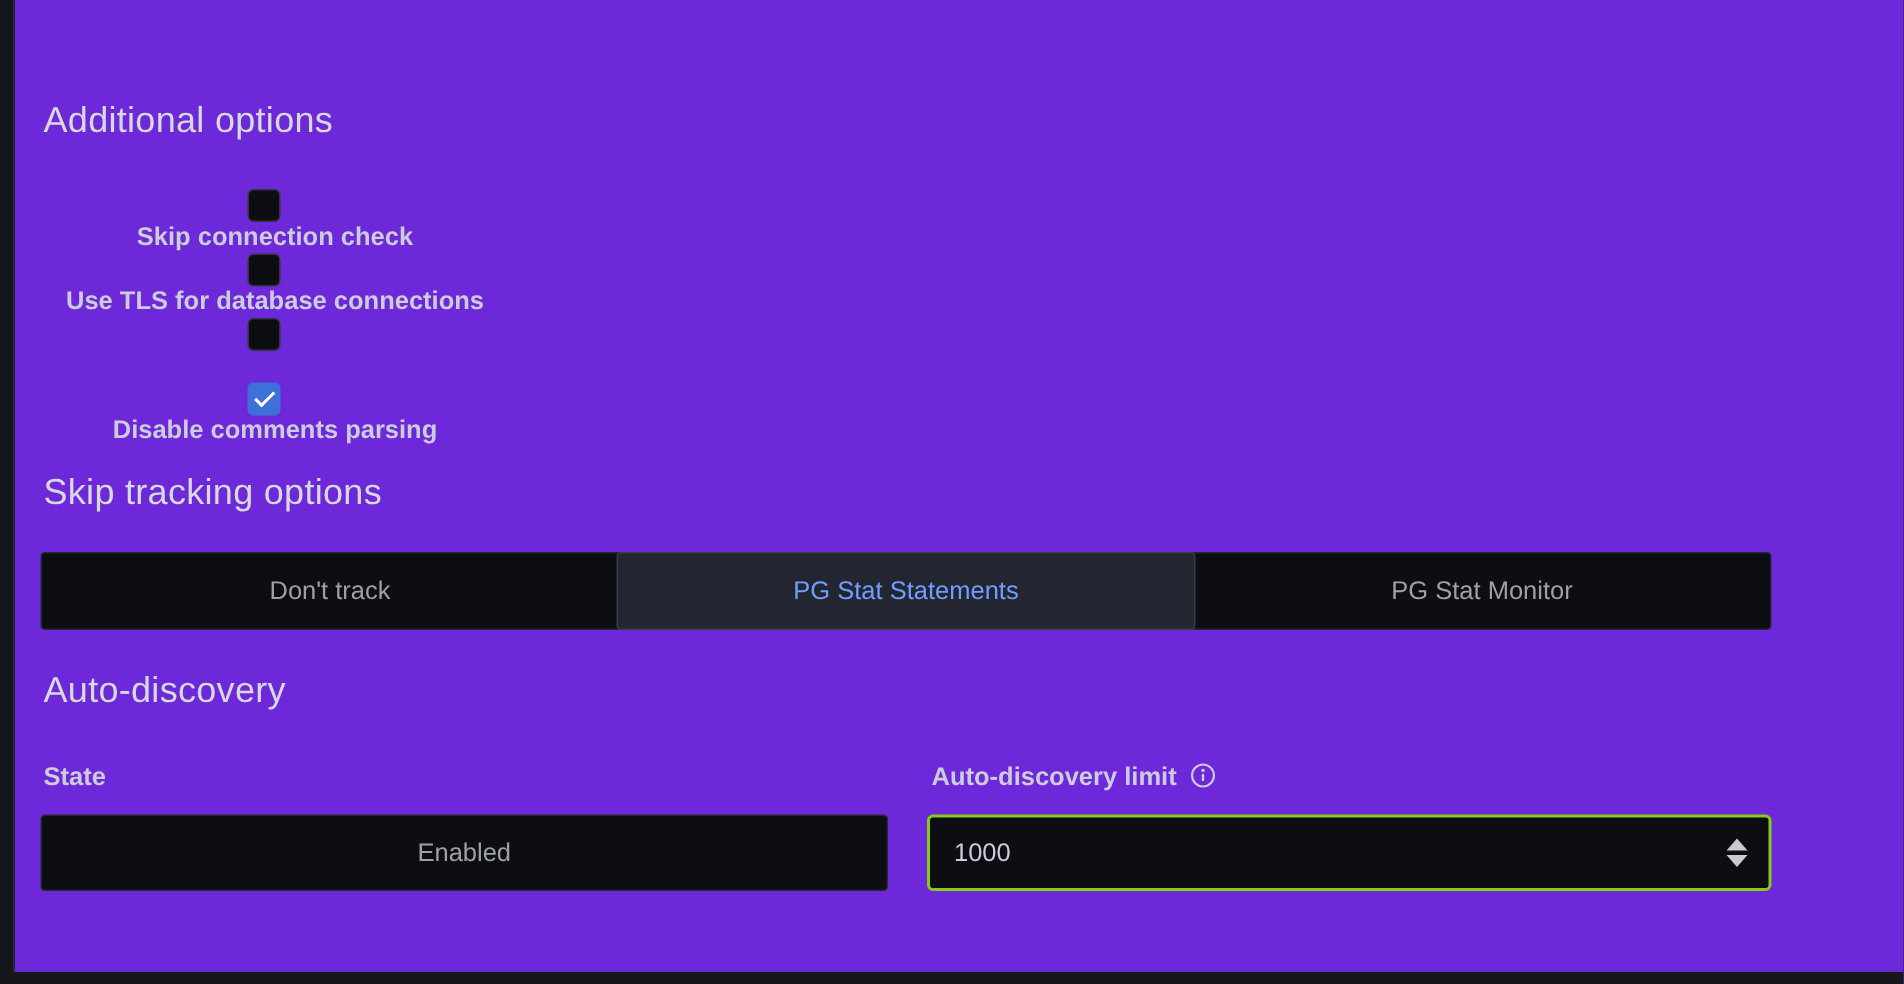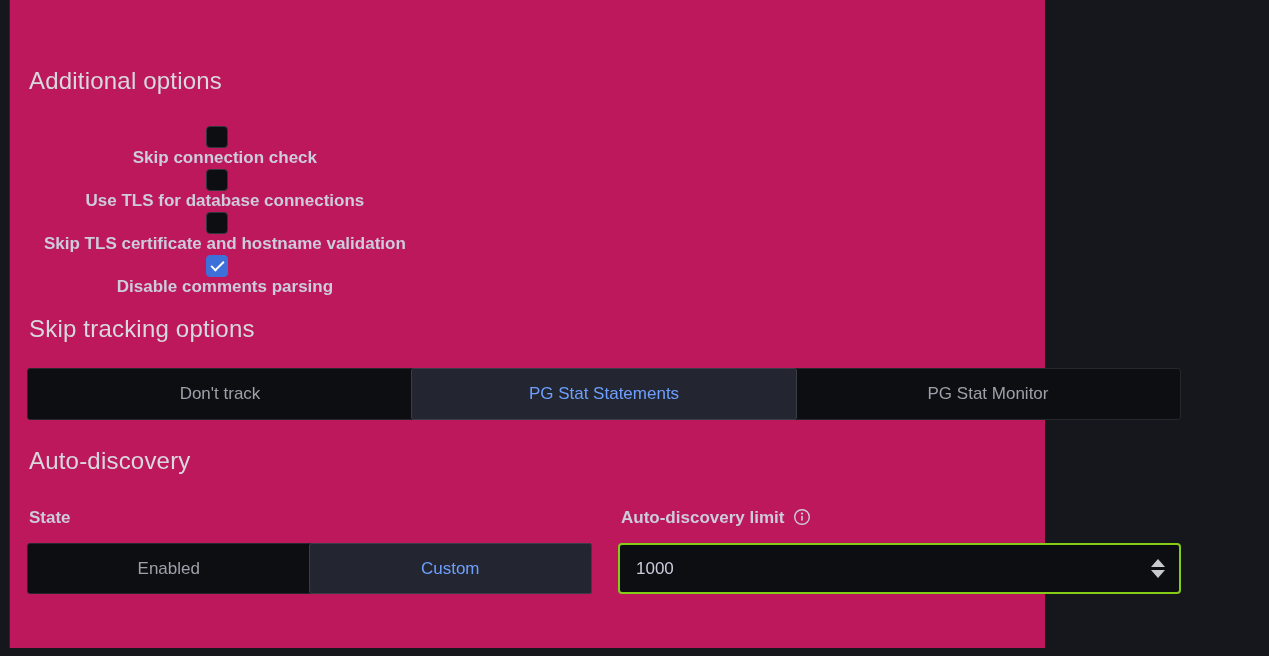--- a/index.html
+++ b/index.html
@@ -7,22 +7,22 @@
   body {
     width: 1269px; height: 656px;
     background: #15171c;
     font-family: "Liberation Sans", sans-serif;
     overflow: hidden;
     position: relative;
   }
   .pane {
     position: absolute;
     left: 9px; top: 0;
-    width: 1036px; height: 648px;
-    background: #be185d;
+    width: 1260px; height: 648px;
+    background: #6d28d9;
     border-left: 1px solid #26282e;
   }
   .section-title {
     position: absolute;
     left: 19px;
     font-size: 24px;
     font-weight: 400;
     color: #d8d9de;
     letter-spacing: 0.2px;
     line-height: 30px;
@@ -148,21 +148,20 @@
     <div class="checkbox-row">
       <span class="checkbox"></span>
       <span class="checkbox-label">Skip connection check</span>
     </div>
     <div class="checkbox-row">
       <span class="checkbox"></span>
       <span class="checkbox-label">Use TLS for database connections</span>
     </div>
     <div class="checkbox-row">
       <span class="checkbox"></span>
-      <span class="checkbox-label">Skip TLS certificate and hostname validation</span>
     </div>
     <div class="checkbox-row">
       <span class="checkbox checked"></span>
       <span class="checkbox-label">Disable comments parsing</span>
     </div>
   </div>
 
   <div class="section-title" id="title-stat">Skip tracking options</div>
 
   <div class="seg-group" id="stat-group">
@@ -183,21 +182,20 @@
       <svg width="18" height="18" viewBox="0 0 18 18">
         <circle cx="9" cy="9" r="7.3" fill="none" stroke="#ccccdc" stroke-width="1.4"></circle>
         <circle cx="9" cy="5.6" r="1.1" fill="#ccccdc"></circle>
         <rect x="8.2" y="7.8" width="1.6" height="5" rx="0.8" fill="#ccccdc"></rect>
       </svg>
     </span>
   </div>
 
   <div class="seg-group" id="state-group">
     <div class="seg">Enabled</div>
-    <div class="seg selected">Custom</div>
   </div>
 
   <div class="number-input">
     <input type="text" value="1000" style="">
     <div class="spinner">
       <div class="spin-up"></div>
       <div class="spin-down"></div>
     </div>
   </div>
 

